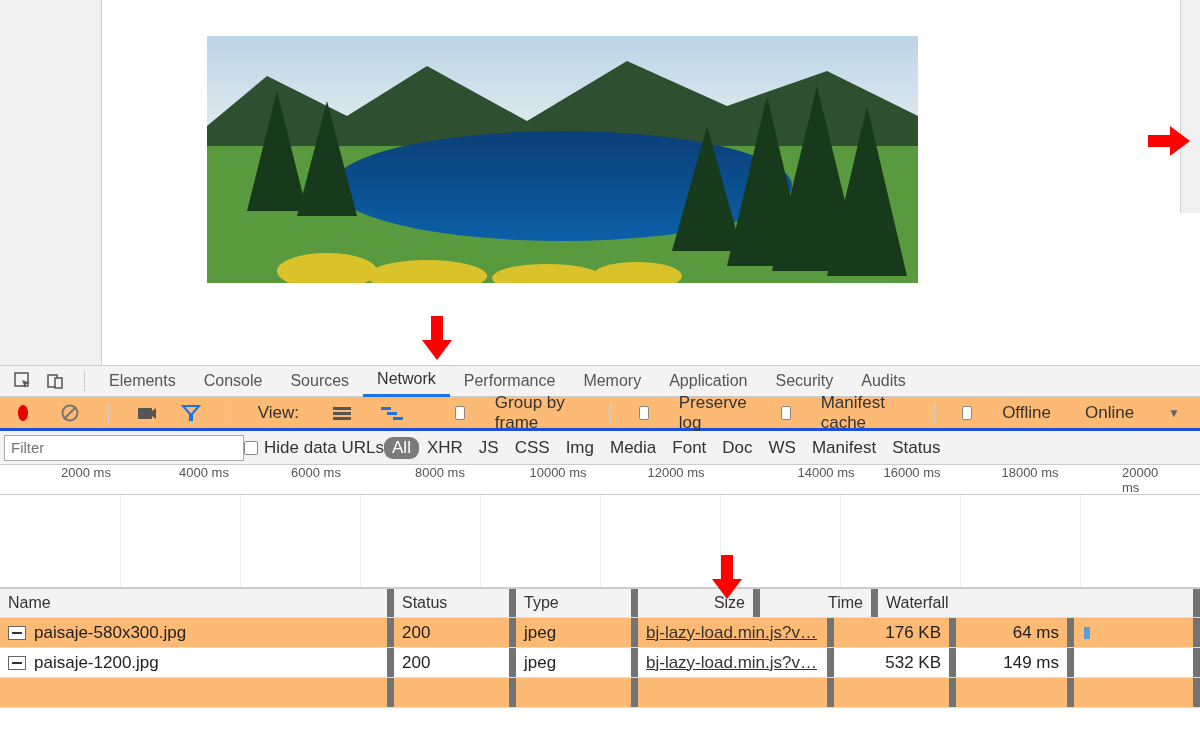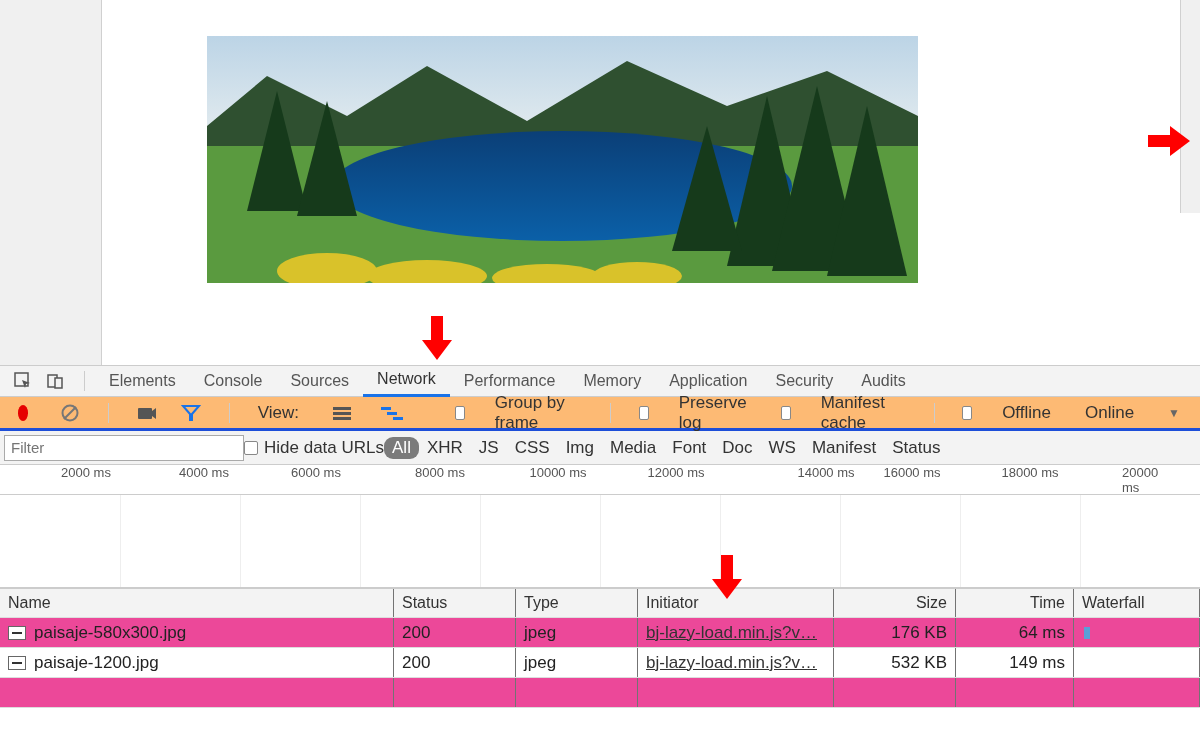--- a/index.html
+++ b/index.html
@@ -48,33 +48,33 @@
 .timeline .tick-label { position: absolute; top: 0px; transform: translateX(-50%); }
 
 
 .overview { height: 93px; border-bottom: 1px solid #ccc; background: #fff; position: relative; }
 .overview .vline { position: absolute; top: 0; bottom: 0; width: 1px; background: #eee; }
 
 
 .request-table { font-size: 17px; color: #222; background: #fff; }
 .request-table .thead, .request-table .trow { display: flex; align-items: center; border-bottom: 1px solid #ddd; height: 30px; }
 .request-table .thead { background: #f3f3f3; height: 30px; font-size: 16px; color: #333; border-top: 1px solid #ccc; }
-.request-table .cell { padding: 0 8px; border-right: 1px solid #737373; height: 100%; display: flex; align-items: center; overflow: hidden; text-overflow: ellipsis; white-space: nowrap; }
+.request-table .cell { padding: 0 8px; border-right: 7px solid #737373; height: 100%; display: flex; align-items: center; overflow: hidden; text-overflow: ellipsis; white-space: nowrap; }
 .col-name { width: 394px; }
 .col-status { width: 122px; }
 .col-type { width: 122px; }
 .col-initiator { width: 196px; }
 .col-size { width: 122px; justify-content: flex-end; }
 .col-time { width: 118px; justify-content: flex-end; }
 .col-waterfall { flex: 1; border-right: none; }
 .file-thumb { width: 18px; height: 14px; border: 1px solid #666; margin-right: 8px; display: inline-flex; align-items: center; justify-content: center; font-size: 9px; background: #fff; }
 .file-thumb .bar { width: 10px; height: 2px; background: #333; }
 .initiator-link { color: #333; text-decoration: underline; cursor: pointer; }
 .waterfall-bar { height: 12px; background: #5aa0d8; width: 6px; margin-left: 2px; }
-.trow.zebra { background: #ec4899; }
+.trow.zebra { background: #fdba74; }
 </style>
 </head>
 <body>
 
 <div class="content-area">
   <div class="content-left-gutter"></div>
   <div class="content-right-gutter"></div>
 
   <div class="landscape-image">
     <svg class="landscape-svg" viewBox="0 0 711 247" preserveAspectRatio="none">
@@ -247,21 +247,20 @@
         <polygon points="9,0 21,0 21,24 30,24 15,44 0,24 9,24" fill="#ff0000"></polygon>
       </svg>
   </div>
 </div>
 
 <div class="request-table">
   <div class="thead">
     <div class="cell col-name">Name</div>
     <div class="cell col-status">Status</div>
     <div class="cell col-type">Type</div>
-    <div class="cell col-initiator">Initiator</div>
     <div class="cell col-size">Size</div>
     <div class="cell col-time">Time</div>
     <div class="cell col-waterfall">Waterfall</div>
   </div>
 
   <div class="trow zebra">
     <div class="cell col-name">
       <span class="file-thumb">
           <span class="bar"></span>
         </span>

